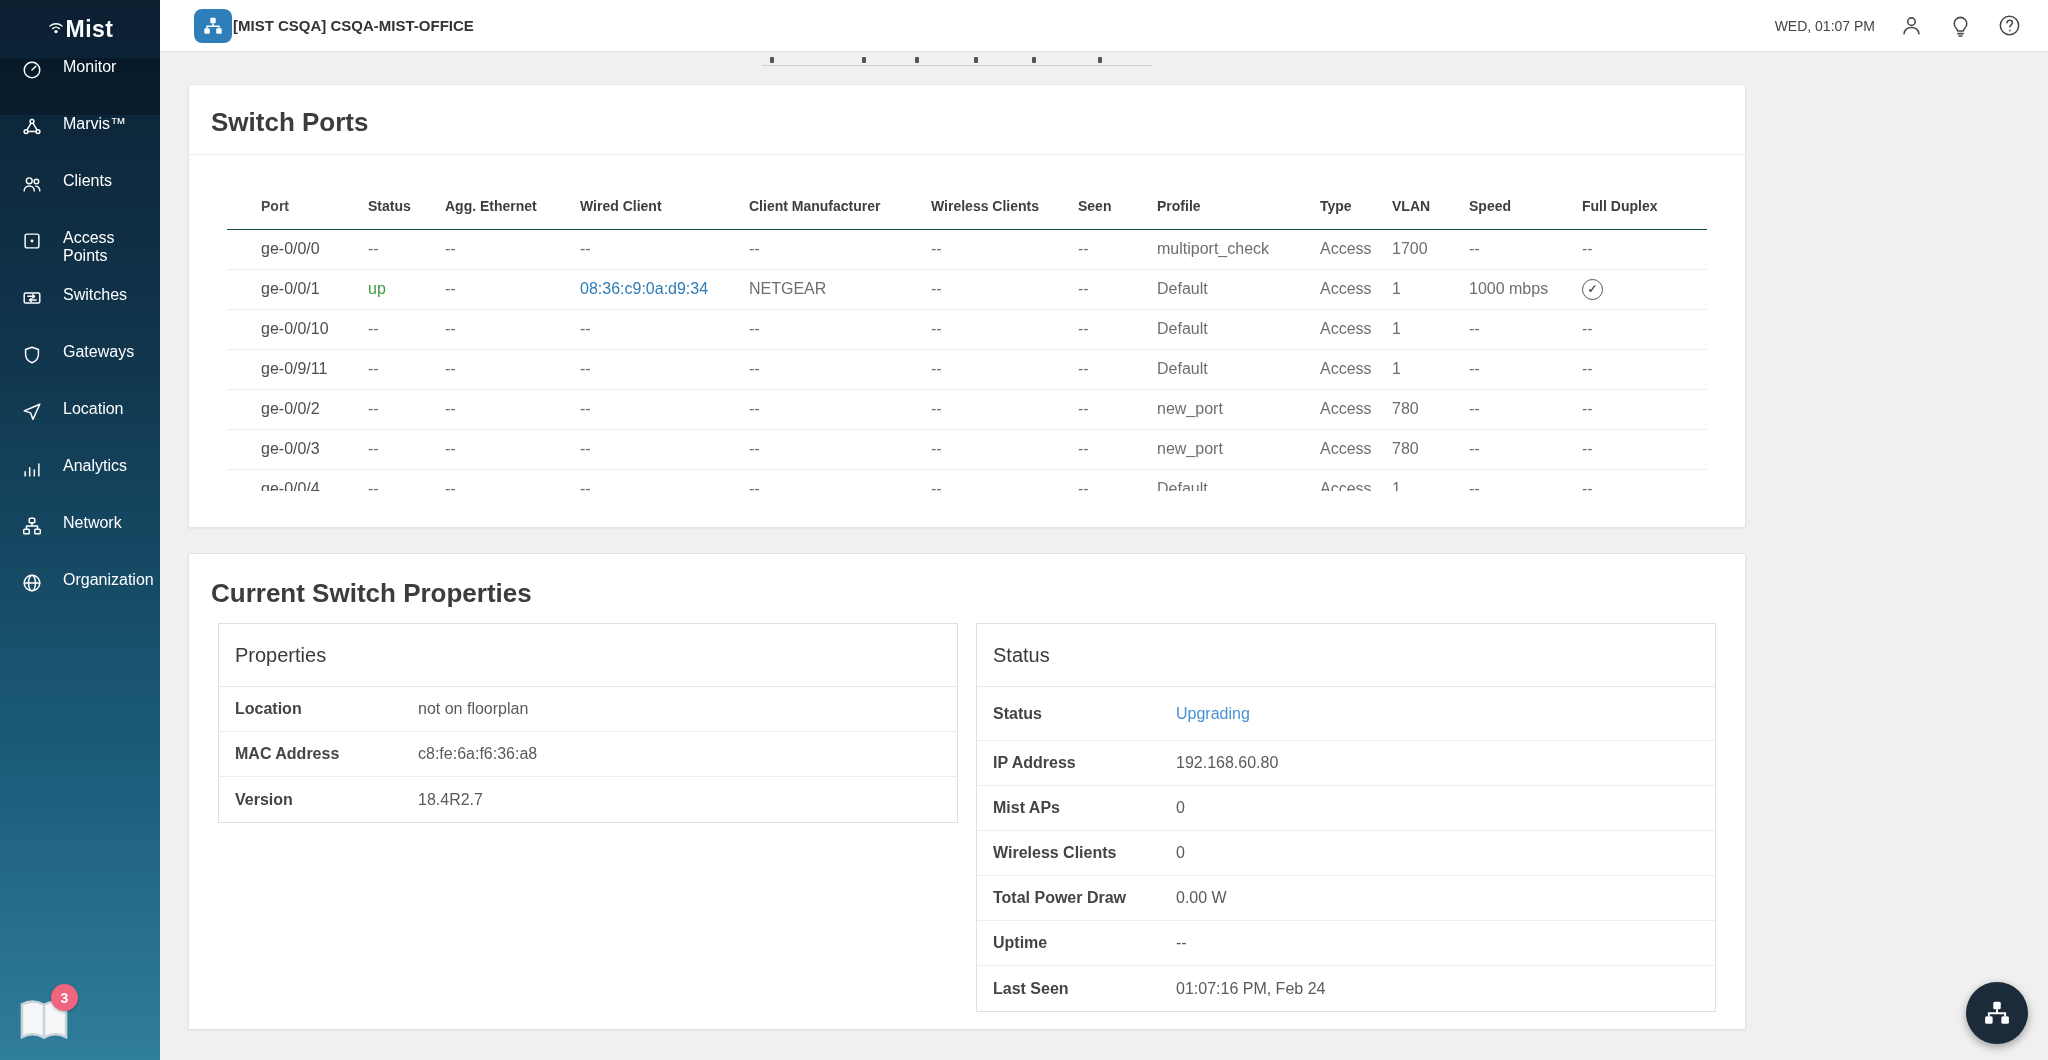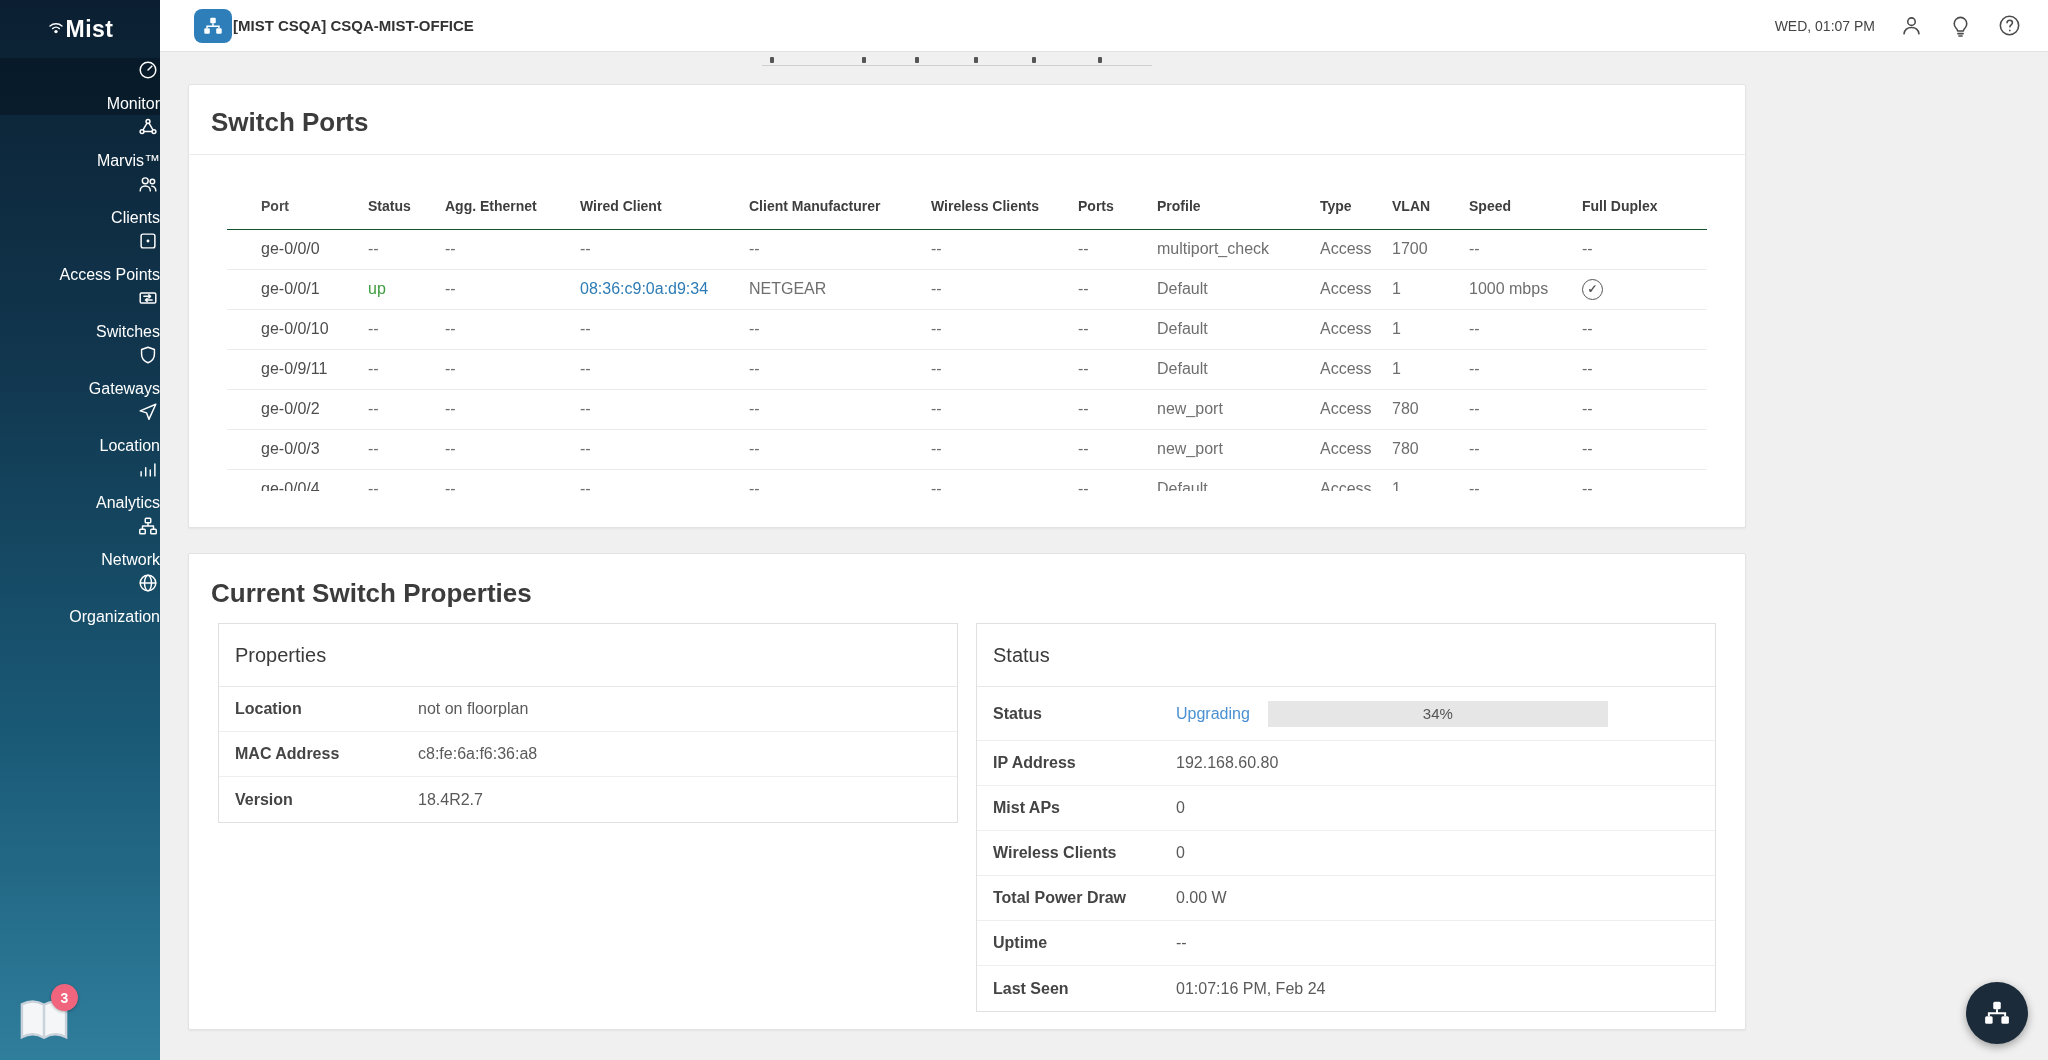--- a/index.html
+++ b/index.html
@@ -10,21 +10,21 @@
   }
 
   
   .sidebar {
     width:160px; flex:0 0 160px; position:relative; z-index:6;
     background:linear-gradient(180deg,#0b1f31 0%,#11374f 35%,#1a5a77 70%,#2f7e9c 100%);
     color:#fff; display:flex; flex-direction:column;
   }
   .logo { height:58px; display:flex; flex-direction:row; align-items:center; justify-content:center; gap:1px; cursor:pointer; }
   .logo-text { font-size:23px; font-weight:700; letter-spacing:.5px; }
-  .nav-item { height:57px; display:flex; align-items:flex-end; gap:13px; padding-left:20px; font-size:16px; cursor:pointer;flex-direction:column; }
+  .nav-item { height:57px; display:flex; align-items:flex-start; gap:19px; padding-left:20px; font-size:16px; cursor:pointer; }
   .nav-item.active { background:rgba(3,17,28,.5); }
   .nav-icon { width:24px; height:24px; flex:0 0 24px; display:flex; align-items:center; justify-content:center; }
   svg.sicon { width:22px; height:22px; stroke:#fff; fill:none; stroke-width:1.6; stroke-linecap:round; stroke-linejoin:round; }
   .docs-fab { position:absolute; left:14px; bottom:12px; width:60px; height:54px; cursor:pointer; }
   .docs-badge {
     position:absolute; top:-10px; right:-4px; width:27px; height:27px; border-radius:50%;
     background:#f0647e; color:#fff; font-size:14px; font-weight:700;
     display:flex; align-items:center; justify-content:center; box-shadow:0 1px 3px rgba(0,0,0,.3);
   }
 
@@ -281,21 +281,21 @@
               <col style="width:127px">
           </colgroup>
           <thead>
             <tr>
               <th>Port</th>
               <th>Status</th>
               <th>Agg. Ethernet</th>
               <th>Wired Client</th>
               <th>Client Manufacturer</th>
               <th>Wireless Clients</th>
-              <th>Ports</th>
+              <th>Seen</th>
               <th>Profile</th>
               <th>Type</th>
               <th>VLAN</th>
               <th>Speed</th>
               <th>Full Duplex</th>
             </tr>
           </thead>
           <tbody>
             <tr>
               <td>ge-0/0/0</td>
@@ -421,24 +421,20 @@
             <span class="prow-value">18.4R2.7</span>
           </div>
         </div>
 
         <div class="panel">
           <div class="panel-title">Status</div>
           <div class="prow prow-status">
             <span class="prow-label">Status</span>
             <span class="status-value-wrap">
               <span class="upgrading-link">Upgrading</span>
-              <span class="progress-track">
-                <span class="progress-fill" style="width: 34%;"></span>
-                <span class="progress-label">34%</span>
-              </span>
             </span>
           </div>
           <div class="prow">
             <span class="prow-label">IP Address</span>
             <span class="prow-value">192.168.60.80</span>
           </div>
           <div class="prow">
             <span class="prow-label">Mist APs</span>
             <span class="prow-value">0</span>
           </div>

